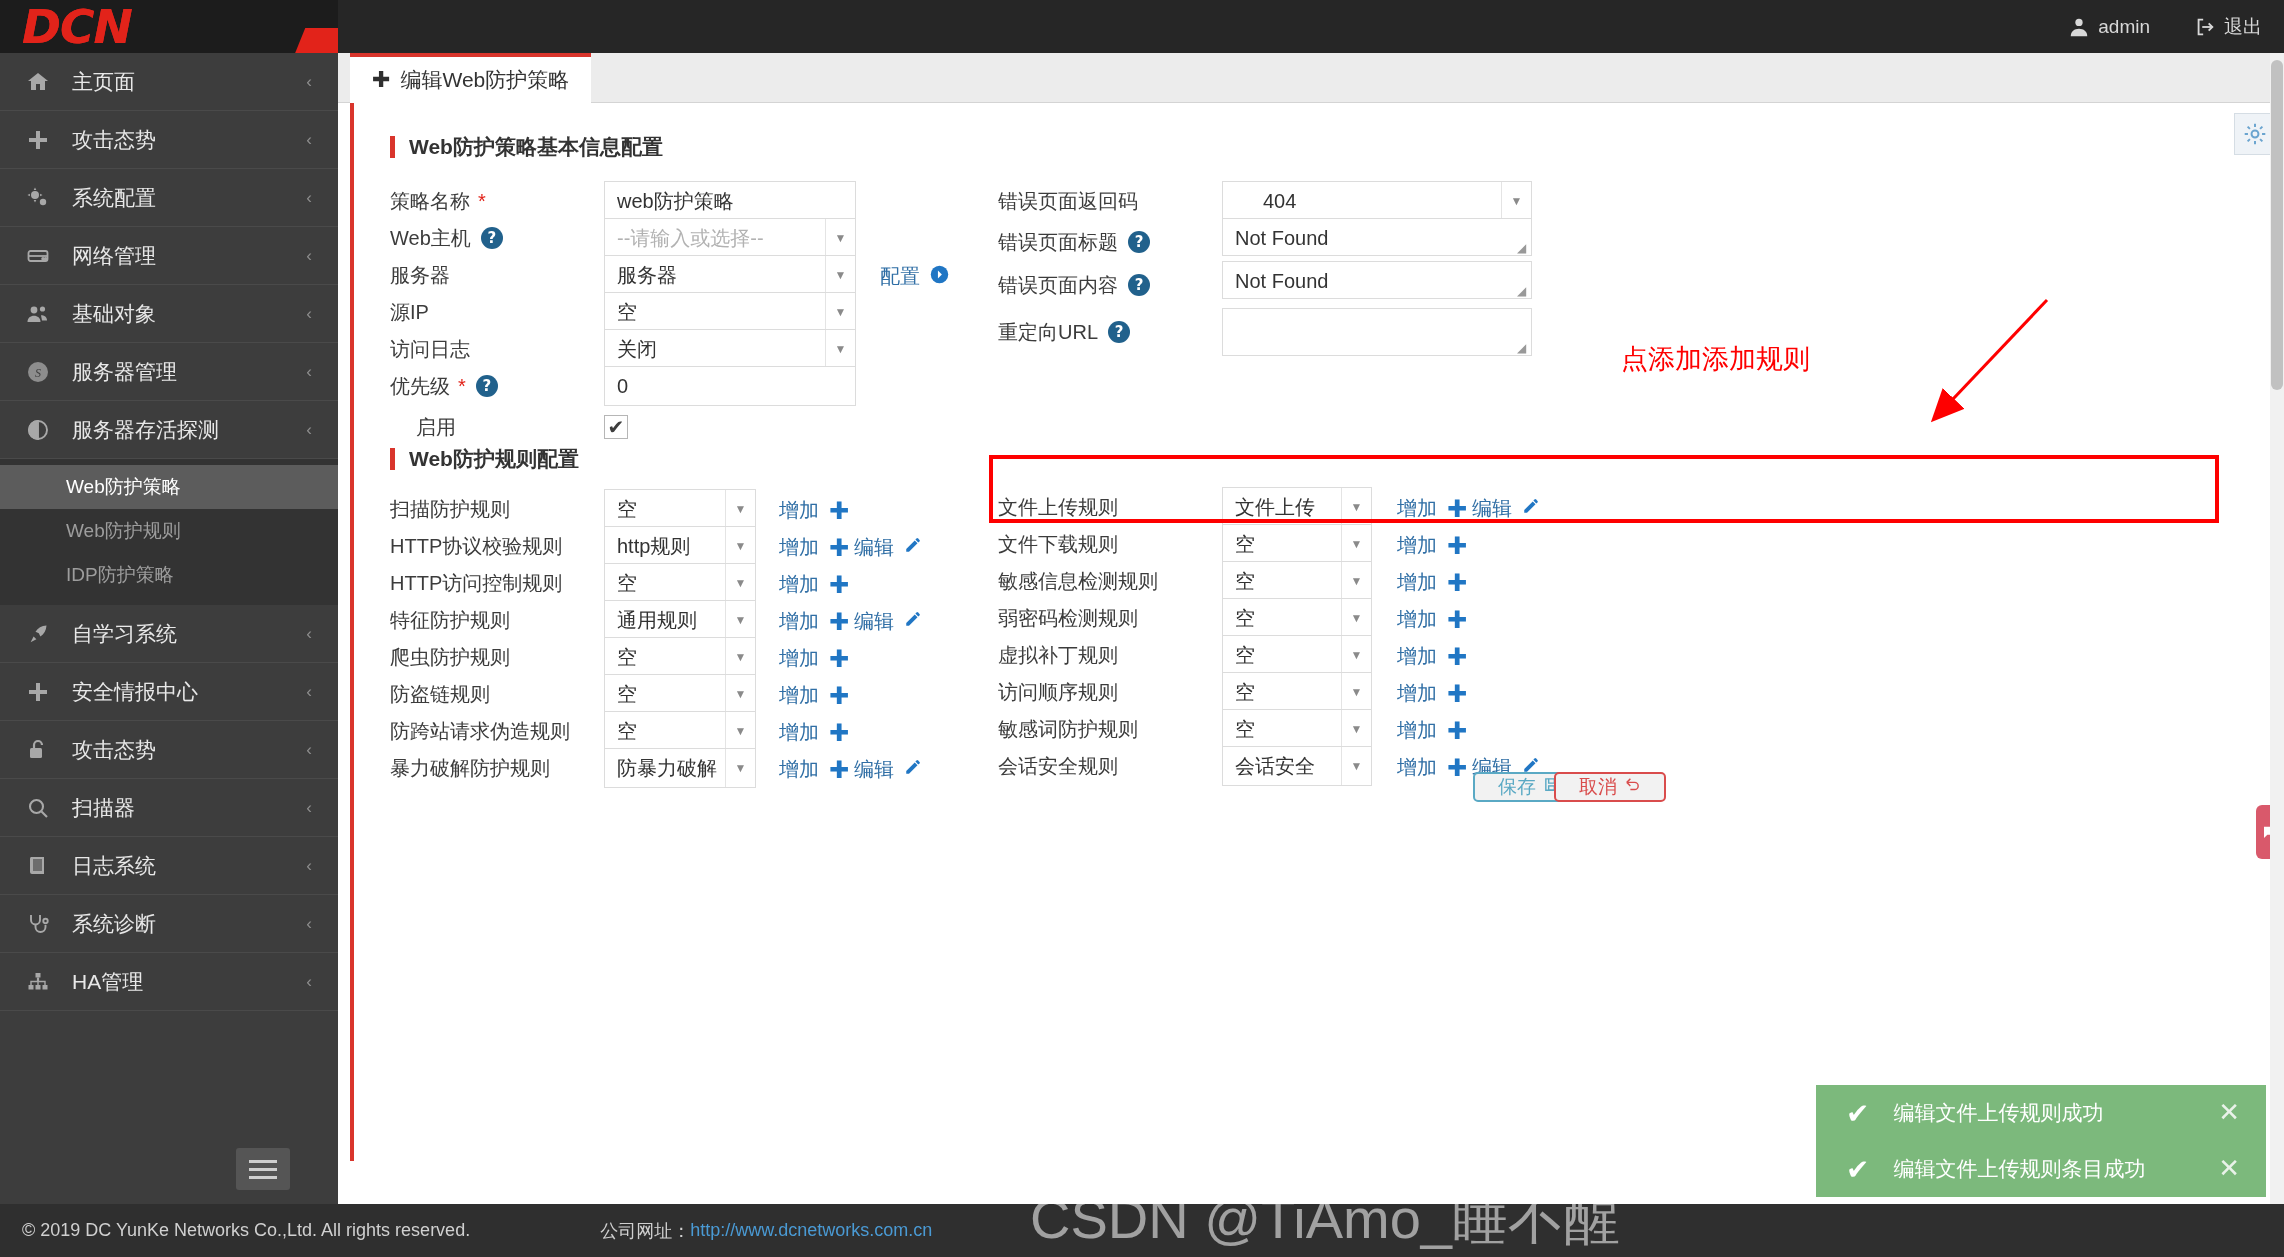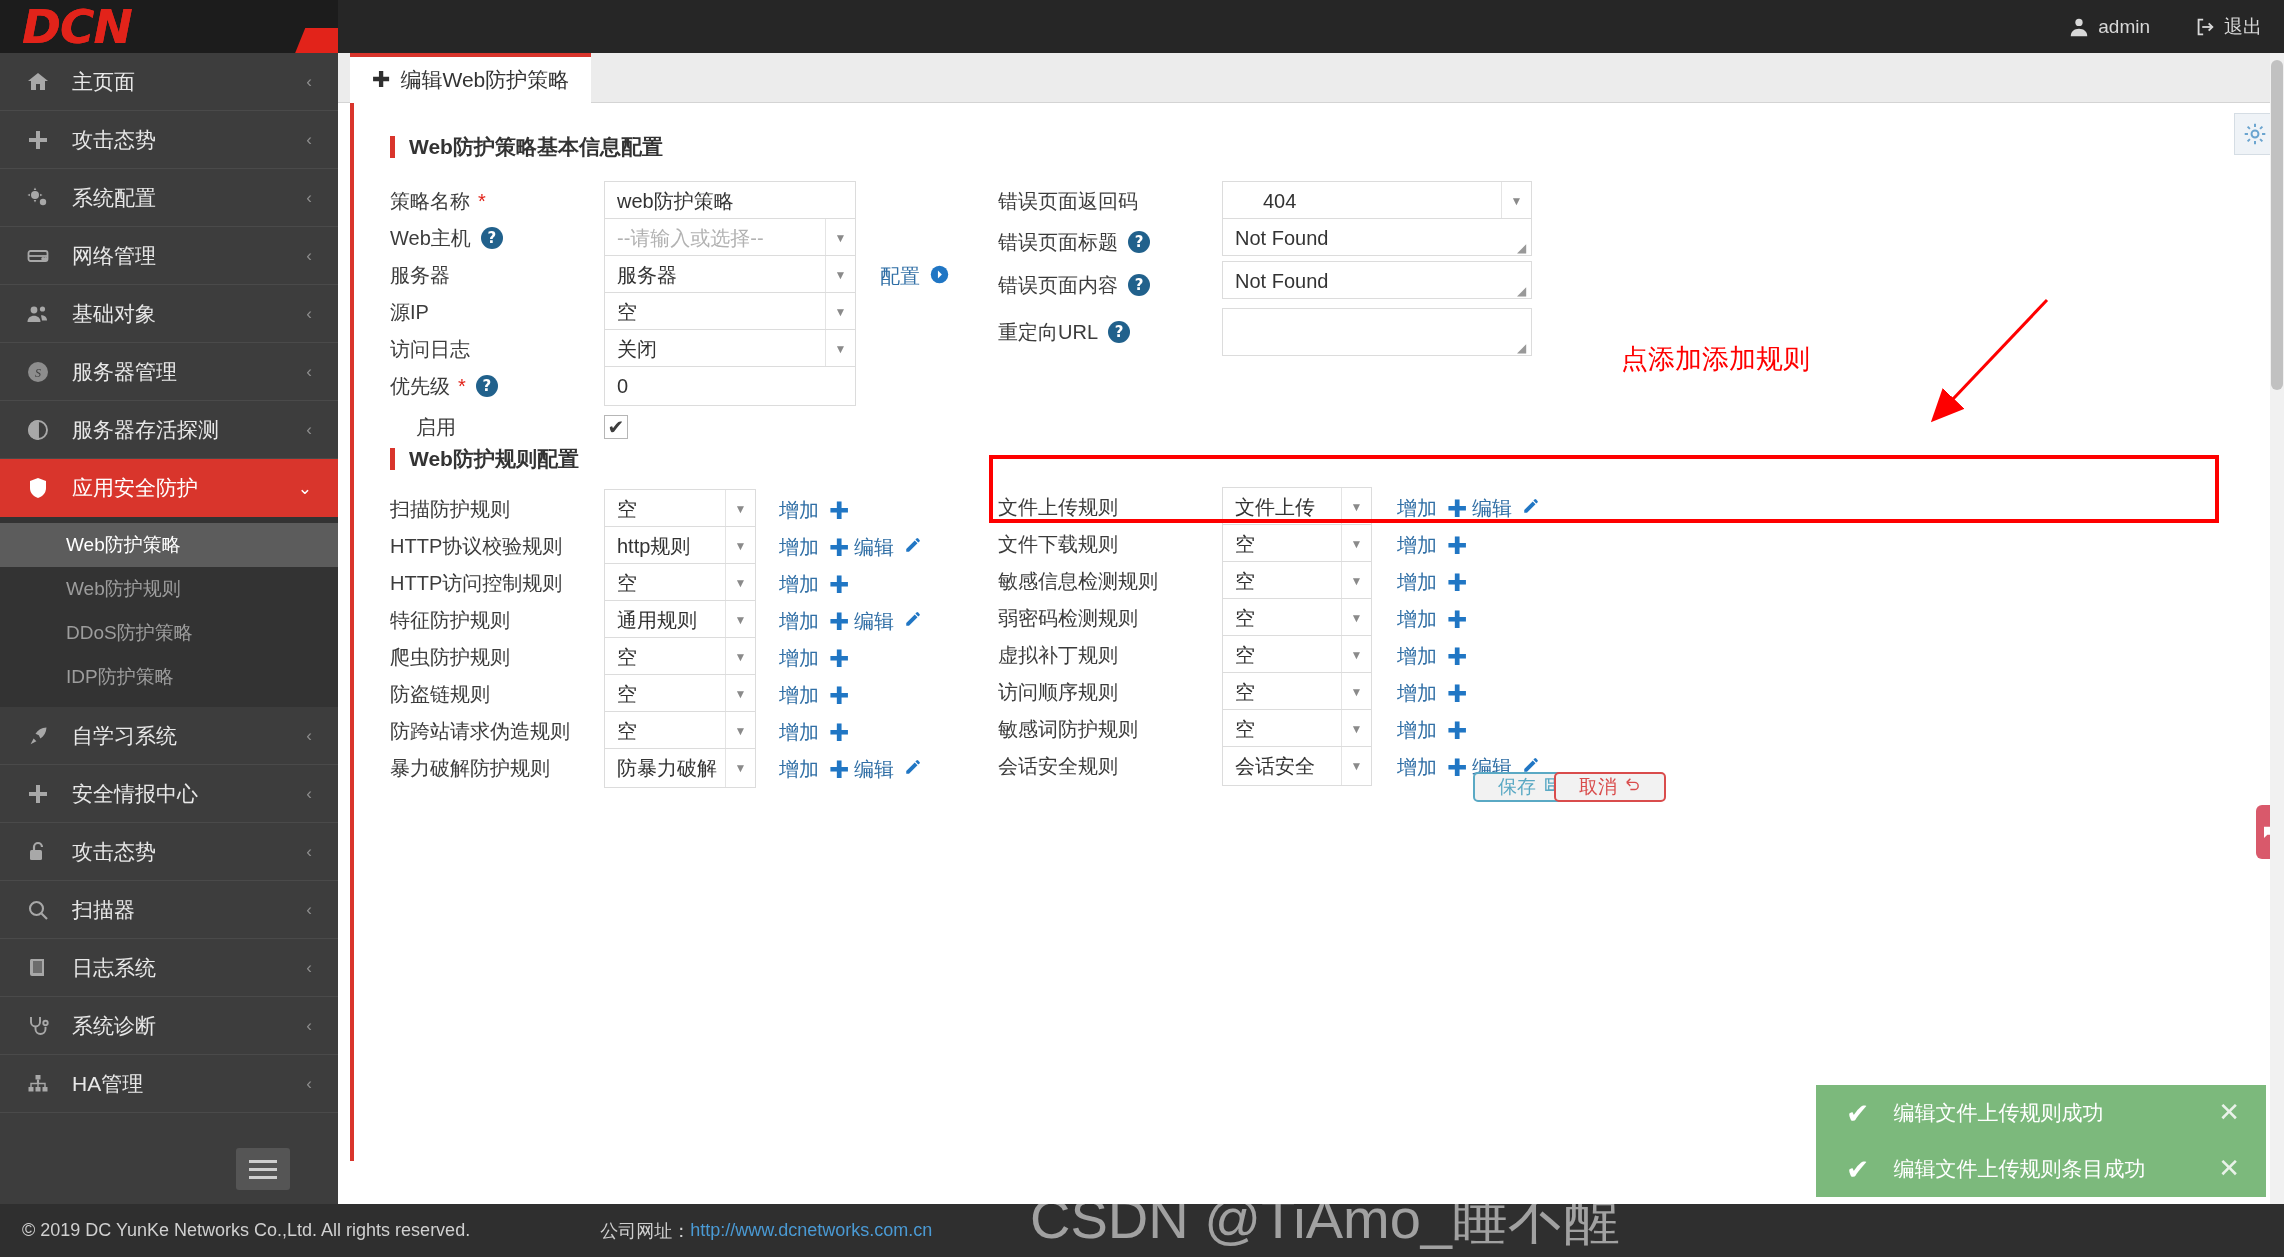--- a/index.html
+++ b/index.html
@@ -296,38 +296,26 @@
       <div class="nav-item">
         <span class="ico">
           <svg width="24" height="24" viewBox="0 0 24 24" fill="none" stroke="currentColor" stroke-width="1.9">
             <circle cx="12" cy="12" r="9"></circle>
             <path d="M12 3a9 9 0 000 18z" fill="currentColor"></path>
           </svg>
         </span>
         <span>服务器存活探测</span>
         <span class="chev">‹</span>
       </div>
-      <div class="nav-item active">
-        <span class="ico">
-          <svg width="24" height="24" viewBox="0 0 24 24" fill="currentColor">
-            <path d="M12 2l8 3v7c0 5-3.4 8.6-8 10-4.6-1.4-8-5-8-10V5z"></path>
-          </svg>
-        </span>
-        <span>应用安全防护</span>
-        <span class="chev">⌄</span>
-      </div>
       <div class="subnav">
         <div class="sub-item sel">
           <span>Web防护策略</span>
         </div>
         <div class="sub-item">
           <span>Web防护规则</span>
-        </div>
-        <div class="sub-item">
-          <span>DDoS防护策略</span>
         </div>
         <div class="sub-item">
           <span>IDP防护策略</span>
         </div>
       </div>
       <div class="nav-item">
         <span class="ico">
           <svg width="24" height="24" viewBox="0 0 24 24" fill="currentColor">
             <path d="M20.5 3.5c-5 .3-8.6 2.6-11 6.2l3.3 1.5 1.6 3.4c3.6-2.4 5.8-6.1 6.1-11.1z"></path>
             <path d="M7.6 14.5l-3 5.8 5.8-3z"></path>

